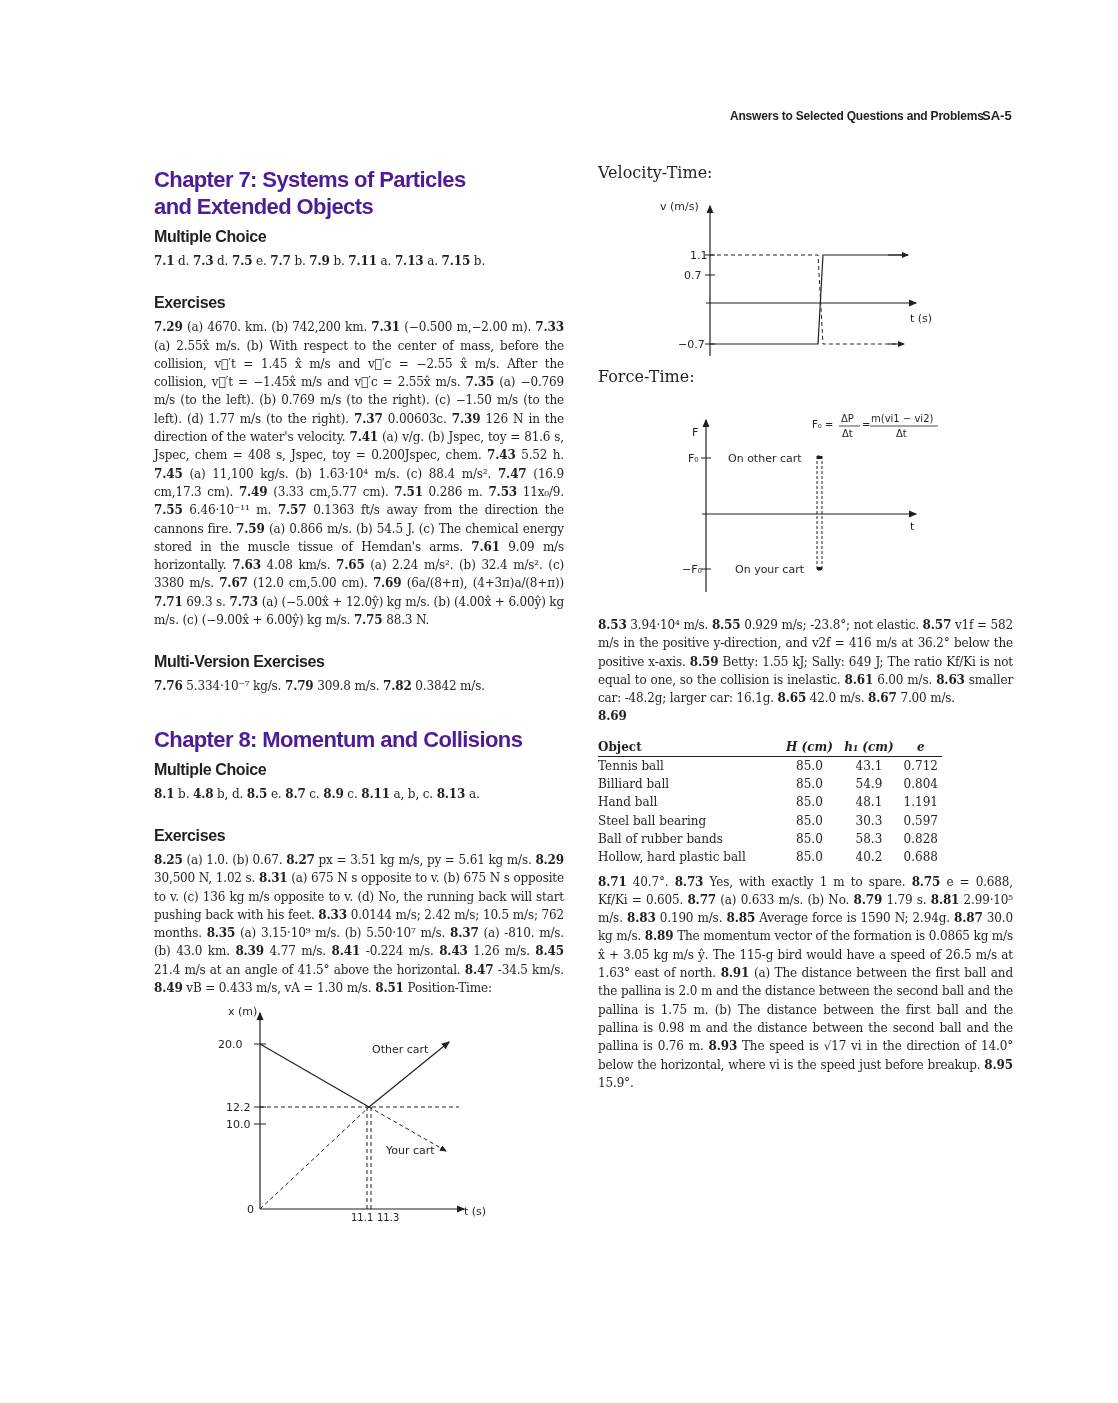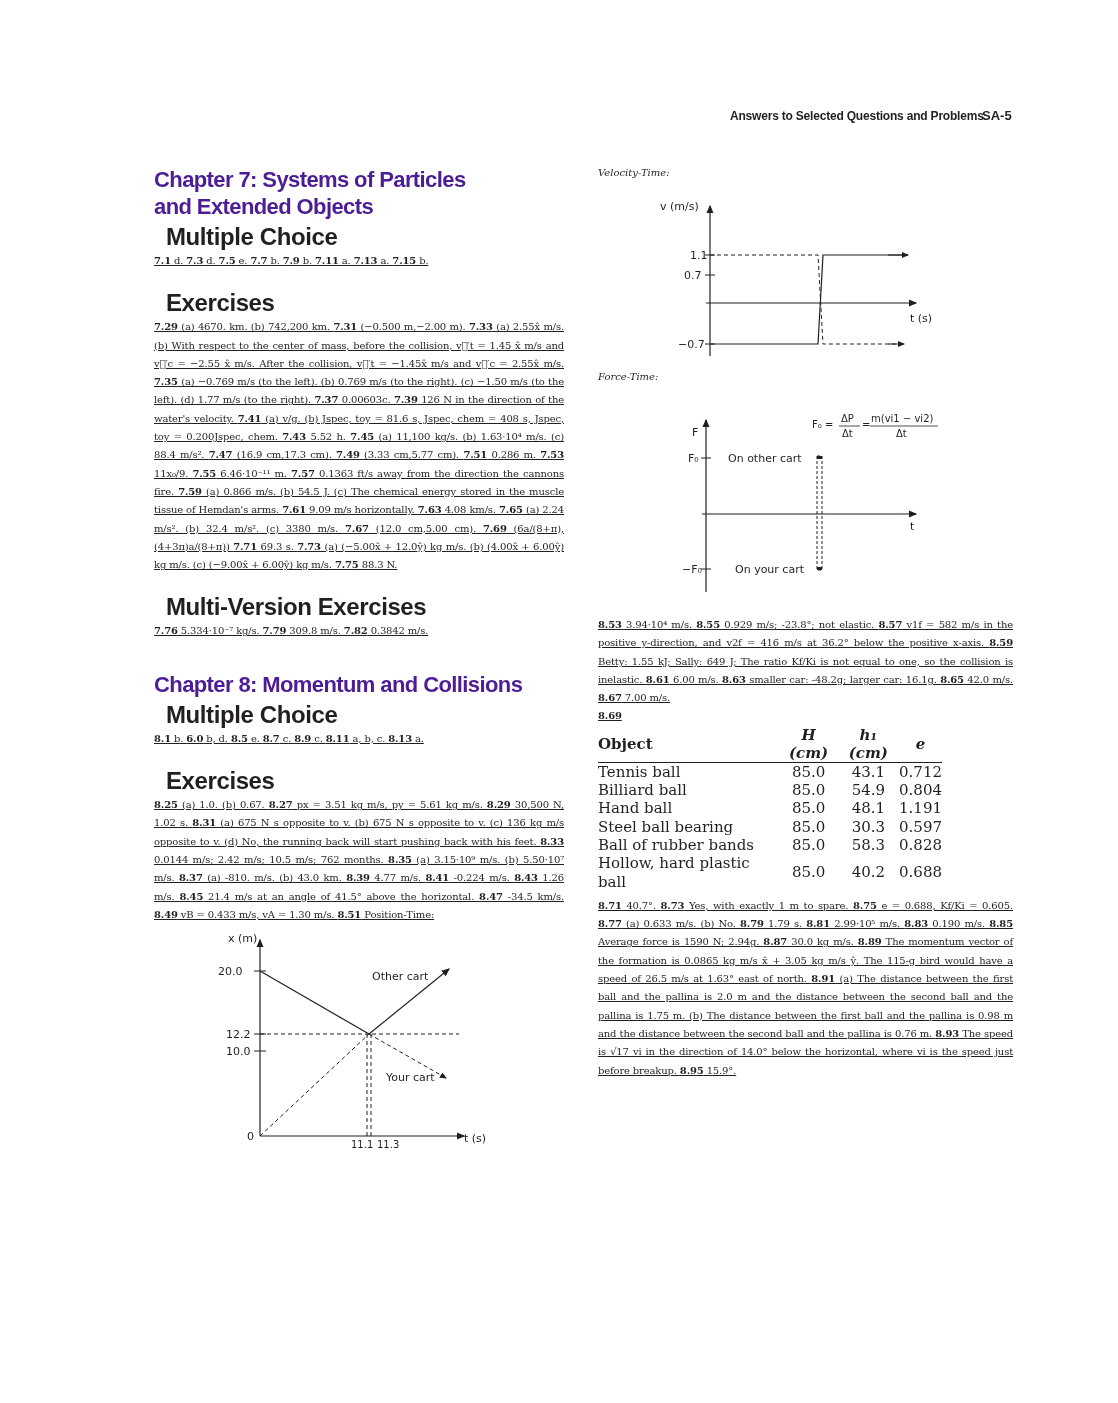--- a/index.html
+++ b/index.html
@@ -5,26 +5,26 @@
   html, body { margin:0; padding:0; background:#fff; }
   body { width:1118px; height:1403px; position:relative; overflow:hidden; color:#231f20;
          font-family:"DejaVu Serif","Liberation Serif",serif; }
   .hdr { position:absolute; top:108px; left:730px; width:290px; font-family:"Liberation Sans",sans-serif; }
   .hdr .run { position:absolute; left:0; top:1px; font-size:12px; font-weight:bold; letter-spacing:-0.2px; }
   .hdr .pg { position:absolute; left:252px; top:0; font-size:13px; font-weight:bold; }
   .col { position:absolute; }
   .left { left:154px; top:166px; width:410px; }
   .right { left:598px; top:164px; width:415px; }
   .ch { font-family:"Liberation Sans",sans-serif; color:#4c1d95; font-weight:bold; font-size:22px; line-height:27px; letter-spacing:-0.6px; margin:0; }
-  .sh { font-family:"Liberation Sans",sans-serif; font-weight:bold; font-size:24px; line-height:22px; letter-spacing:-0.4px; margin:0 0 4px 12px; }
-  .p { font-size:10px; line-height:18.3px; margin:0; letter-spacing:-0.15px; text-align:left;text-decoration:underline; }
+  .sh { font-family:"Liberation Sans",sans-serif; font-weight:bold; font-size:16px; line-height:22px; letter-spacing:-0.4px; margin:0 0 4px 0; }
+  .p { font-size:12px; line-height:18.3px; margin:0; letter-spacing:-0.15px; text-align:left; }
   .p b { font-weight:bold; } .gap22 { height:22px; } .gap30 { height:30px; }
-  .lab { font-size:10px; line-height:18px;font-style:italic; }
+  .lab { font-size:16px; line-height:18px; }
   svg text { font-family:"DejaVu Sans","Liberation Sans",sans-serif; fill:#231f20; }
-  table.t { border-collapse:collapse; font-size:15px; width:344px; margin-top:0; }
+  table.t { border-collapse:collapse; font-size:12px; width:344px; margin-top:12px; }
   table.t th { font-weight:bold; text-align:left; padding:0; line-height:18px; border-bottom:1px solid #231f20; }
   table.t th.c, table.t td.c { text-align:center; }
   table.t td { padding:0; line-height:18.3px; }
 </style>
 </head>
 <body>
 
 <div class="hdr">
   <span class="run">Answers to Selected Questions and Problems</span>
   <span class="pg">SA-5</span>
@@ -38,21 +38,21 @@
   <div class="gap22"></div>
   <h2 class="sh">Exercises</h2>
   <p class="p" style="text-align:justify"><b>7.29</b><span> (a) 4670. km. (b) 742,200 km. </span><b>7.31</b><span> (−0.500 m,−2.00 m). </span><b>7.33</b><span> (a) 2.55x̂ m/s. (b) With respect to the center of mass, before the collision, v⃗′t = 1.45 x̂ m/s and v⃗′c = −2.55 x̂ m/s. After the collision, v⃗′t = −1.45x̂ m/s and v⃗′c = 2.55x̂ m/s. </span><b>7.35</b><span> (a) −0.769 m/s (to the left). (b) 0.769 m/s (to the right). (c) −1.50 m/s (to the left). (d) 1.77 m/s (to the right). </span><b>7.37</b><span> 0.00603c. </span><b>7.39</b><span> 126 N in the direction of the water's velocity. </span><b>7.41</b><span> (a) v/g. (b) Jspec, toy = 81.6 s, Jspec, chem = 408 s, Jspec, toy = 0.200Jspec, chem. </span><b>7.43</b><span> 5.52 h. </span><b>7.45</b><span> (a) 11,100 kg/s. (b) 1.63·10⁴ m/s. (c) 88.4 m/s². </span><b>7.47</b><span> (16.9 cm,17.3 cm). </span><b>7.49</b><span> (3.33 cm,5.77 cm). </span><b>7.51</b><span> 0.286 m. </span><b>7.53</b><span> 11x₀/9. </span><b>7.55</b><span> 6.46·10⁻¹¹ m. </span><b>7.57</b><span> 0.1363 ft/s away from the direction the cannons fire. </span><b>7.59</b><span> (a) 0.866 m/s. (b) 54.5 J. (c) The chemical energy stored in the muscle tissue of Hemdan's arms. </span><b>7.61</b><span> 9.09 m/s horizontally. </span><b>7.63</b><span> 4.08 km/s. </span><b>7.65</b><span> (a) 2.24 m/s². (b) 32.4 m/s². (c) 3380 m/s. </span><b>7.67</b><span> (12.0 cm,5.00 cm). </span><b>7.69</b><span> (6a/(8+π), (4+3π)a/(8+π)) </span><b>7.71</b><span> 69.3 s. </span><b>7.73</b><span> (a) (−5.00x̂ + 12.0ŷ) kg m/s. (b) (4.00x̂ + 6.00ŷ) kg m/s. (c) (−9.00x̂ + 6.00ŷ) kg m/s. </span><b>7.75</b><span> 88.3 N.</span></p>
   <div class="gap22"></div>
   <h2 class="sh">Multi-Version Exercises</h2>
   <p class="p"><b>7.76</b><span> 5.334·10⁻⁷ kg/s. </span><b>7.79</b><span> 309.8 m/s. </span><b>7.82</b><span> 0.3842 m/s.</span></p>
   <div class="gap30"></div>
   <h1 class="ch">Chapter 8: Momentum and Collisions</h1>
   <div style="height:6px"></div>
   <h2 class="sh">Multiple Choice</h2>
-  <p class="p"><b>8.1</b><span> b. </span><b>6.0</b><span> b, d. </span><b>8.5</b><span> e. </span><b>8.7</b><span> c. </span><b>8.9</b><span> c. </span><b>8.11</b><span> a, b, c. </span><b>8.13</b><span> a.</span></p>
+  <p class="p"><b>8.1</b><span> b. </span><b>4.8</b><span> b, d. </span><b>8.5</b><span> e. </span><b>8.7</b><span> c. </span><b>8.9</b><span> c. </span><b>8.11</b><span> a, b, c. </span><b>8.13</b><span> a.</span></p>
   <div class="gap22"></div>
   <h2 class="sh">Exercises</h2>
   <p class="p" style="text-align:justify"><b>8.25</b><span> (a) 1.0. (b) 0.67. </span><b>8.27</b><span> px = 3.51 kg m/s, py = 5.61 kg m/s. </span><b>8.29</b><span> 30,500 N, 1.02 s. </span><b>8.31</b><span> (a) 675 N s opposite to v. (b) 675 N s opposite to v. (c) 136 kg m/s opposite to v. (d) No, the running back will start pushing back with his feet. </span><b>8.33</b><span> 0.0144 m/s; 2.42 m/s; 10.5 m/s; 762 months. </span><b>8.35</b><span> (a) 3.15·10⁹ m/s. (b) 5.50·10⁷ m/s. </span><b>8.37</b><span> (a) -810. m/s. (b) 43.0 km. </span><b>8.39</b><span> 4.77 m/s. </span><b>8.41</b><span> -0.224 m/s. </span><b>8.43</b><span> 1.26 m/s. </span><b>8.45</b><span> 21.4 m/s at an angle of 41.5° above the horizontal. </span><b>8.47</b><span> -34.5 km/s. </span><b>8.49</b><span> vB = 0.433 m/s, vA = 1.30 m/s. </span><b>8.51</b><span> Position-Time:</span></p>
 
   <svg width="350" height="220" style="display:block;margin-top:4px;margin-left:60px" viewBox="0 0 350 220">
     <defs>
       <marker id="ah" markerWidth="8" markerHeight="8" refX="6" refY="3" orient="auto">
           <path d="M0,0 L7,3 L0,6 z" fill="#231f20"></path>
         </marker>
     </defs>

